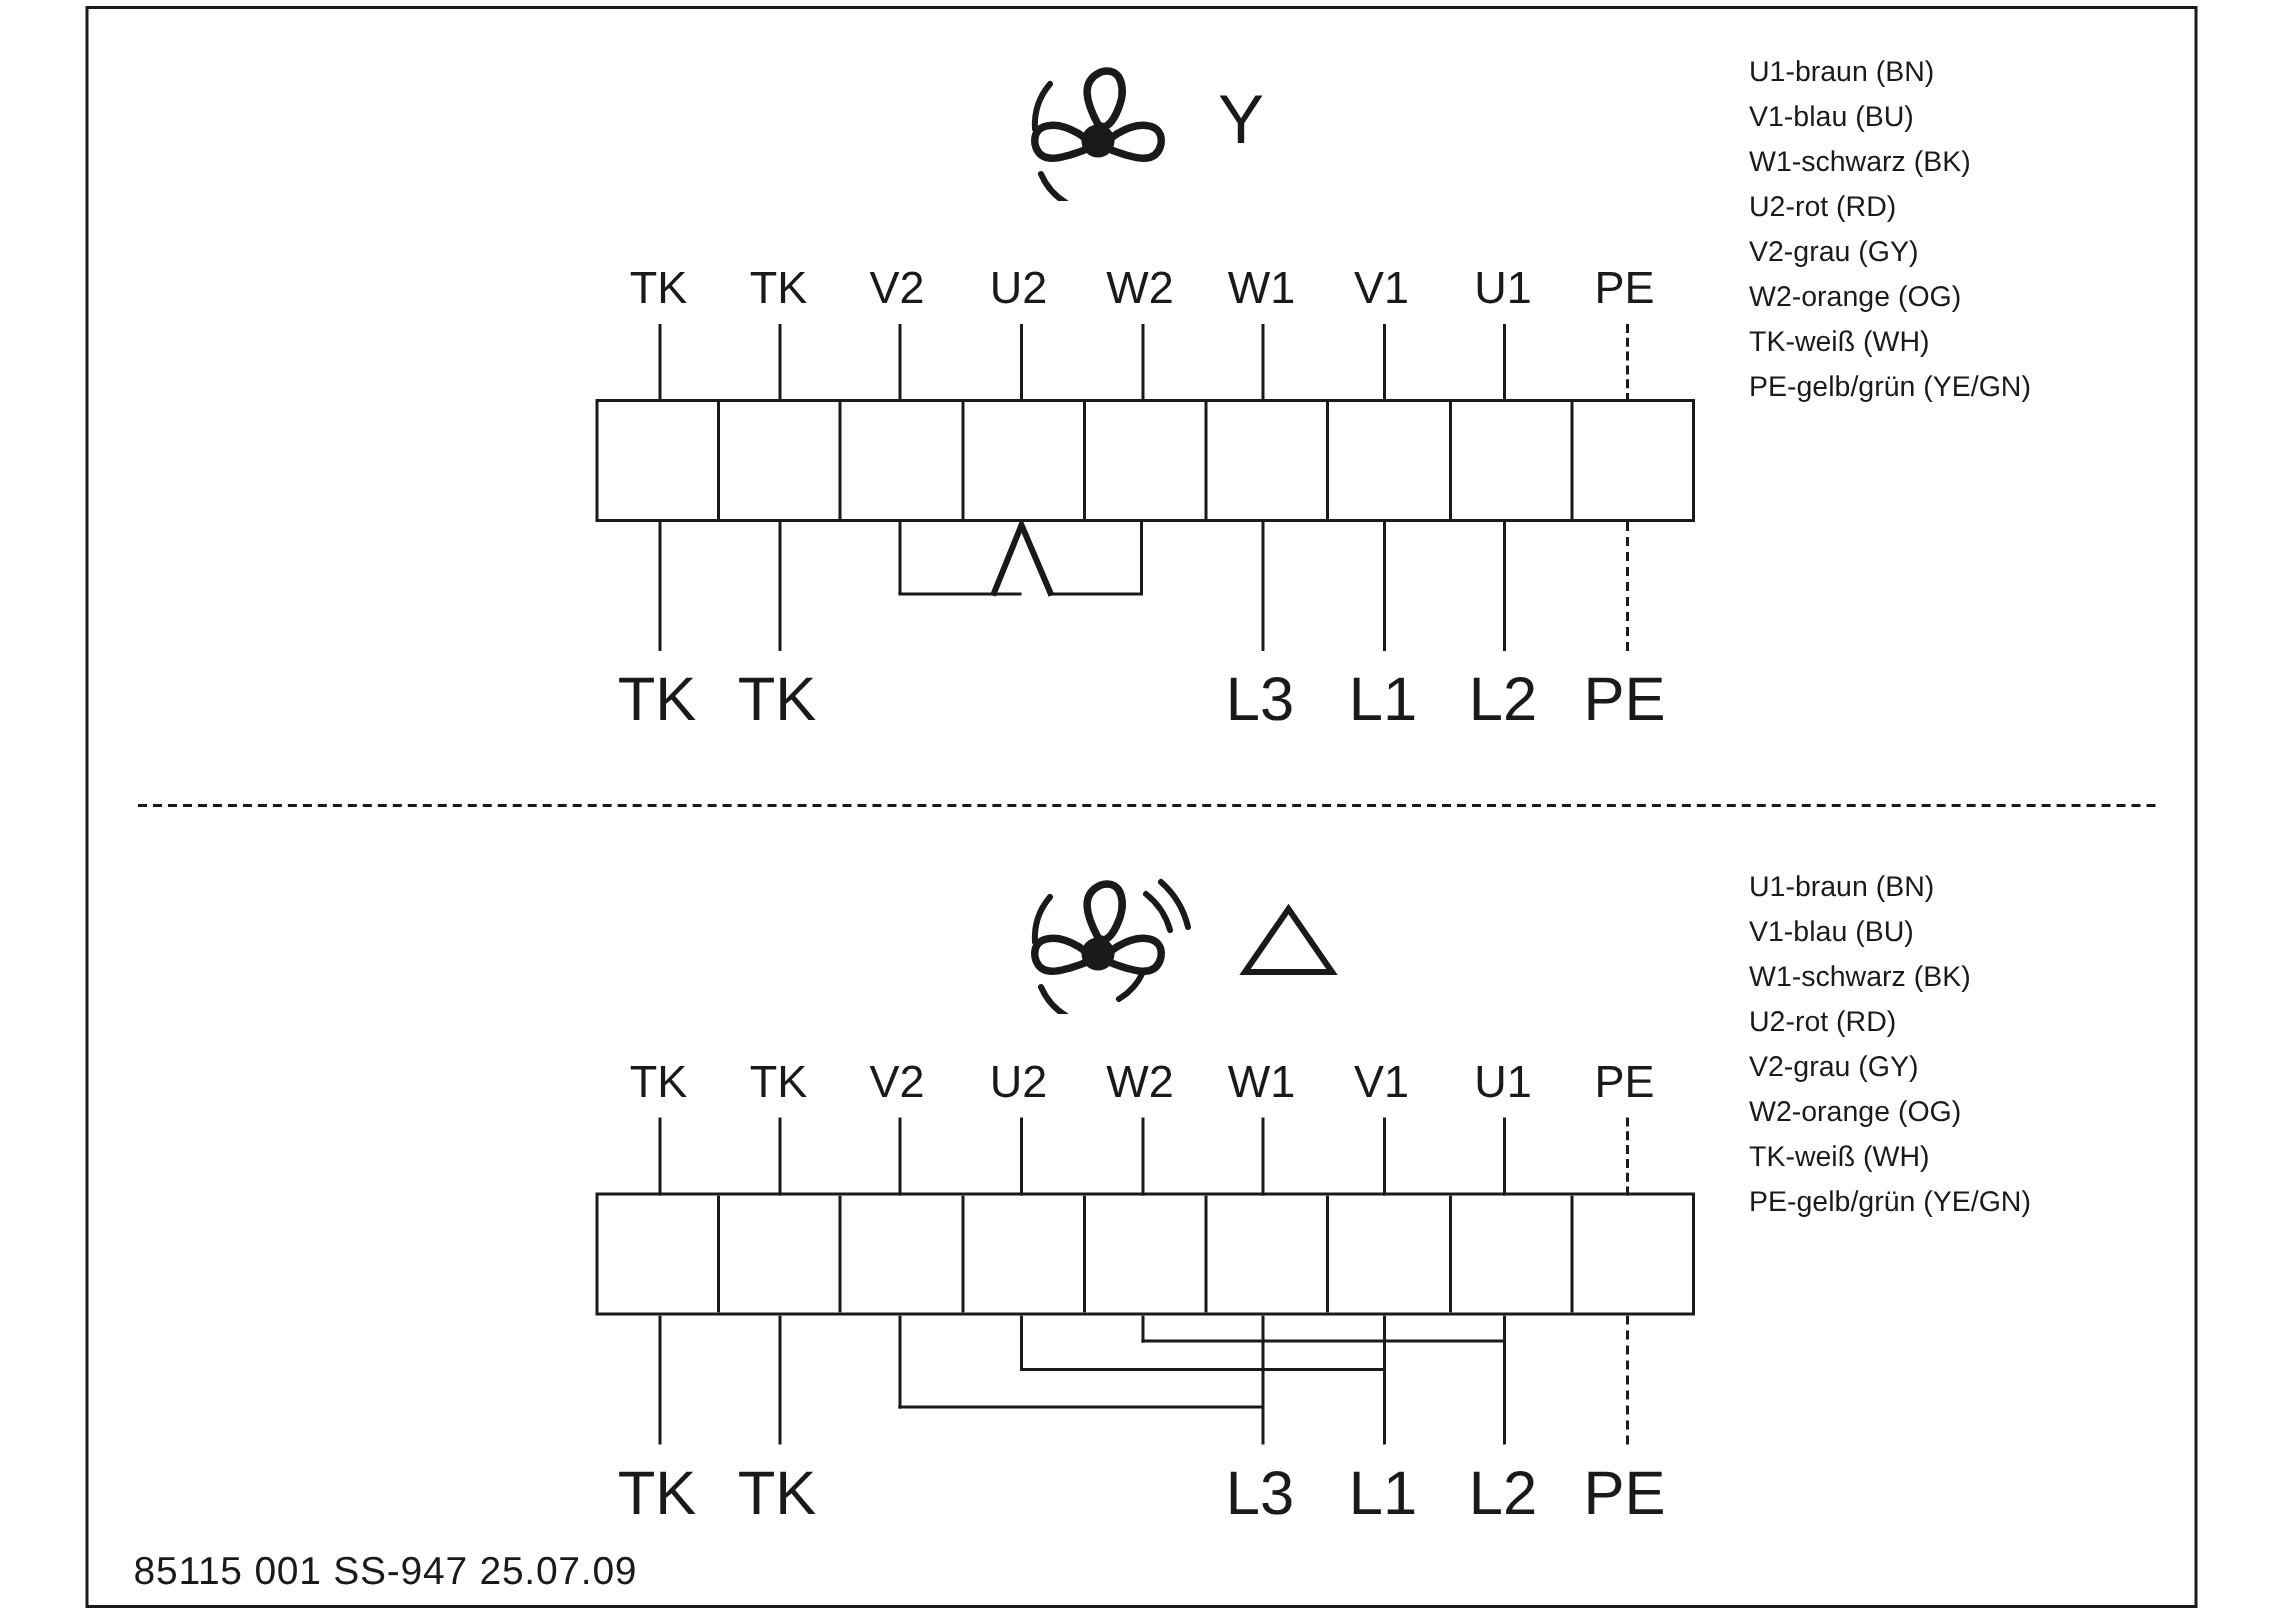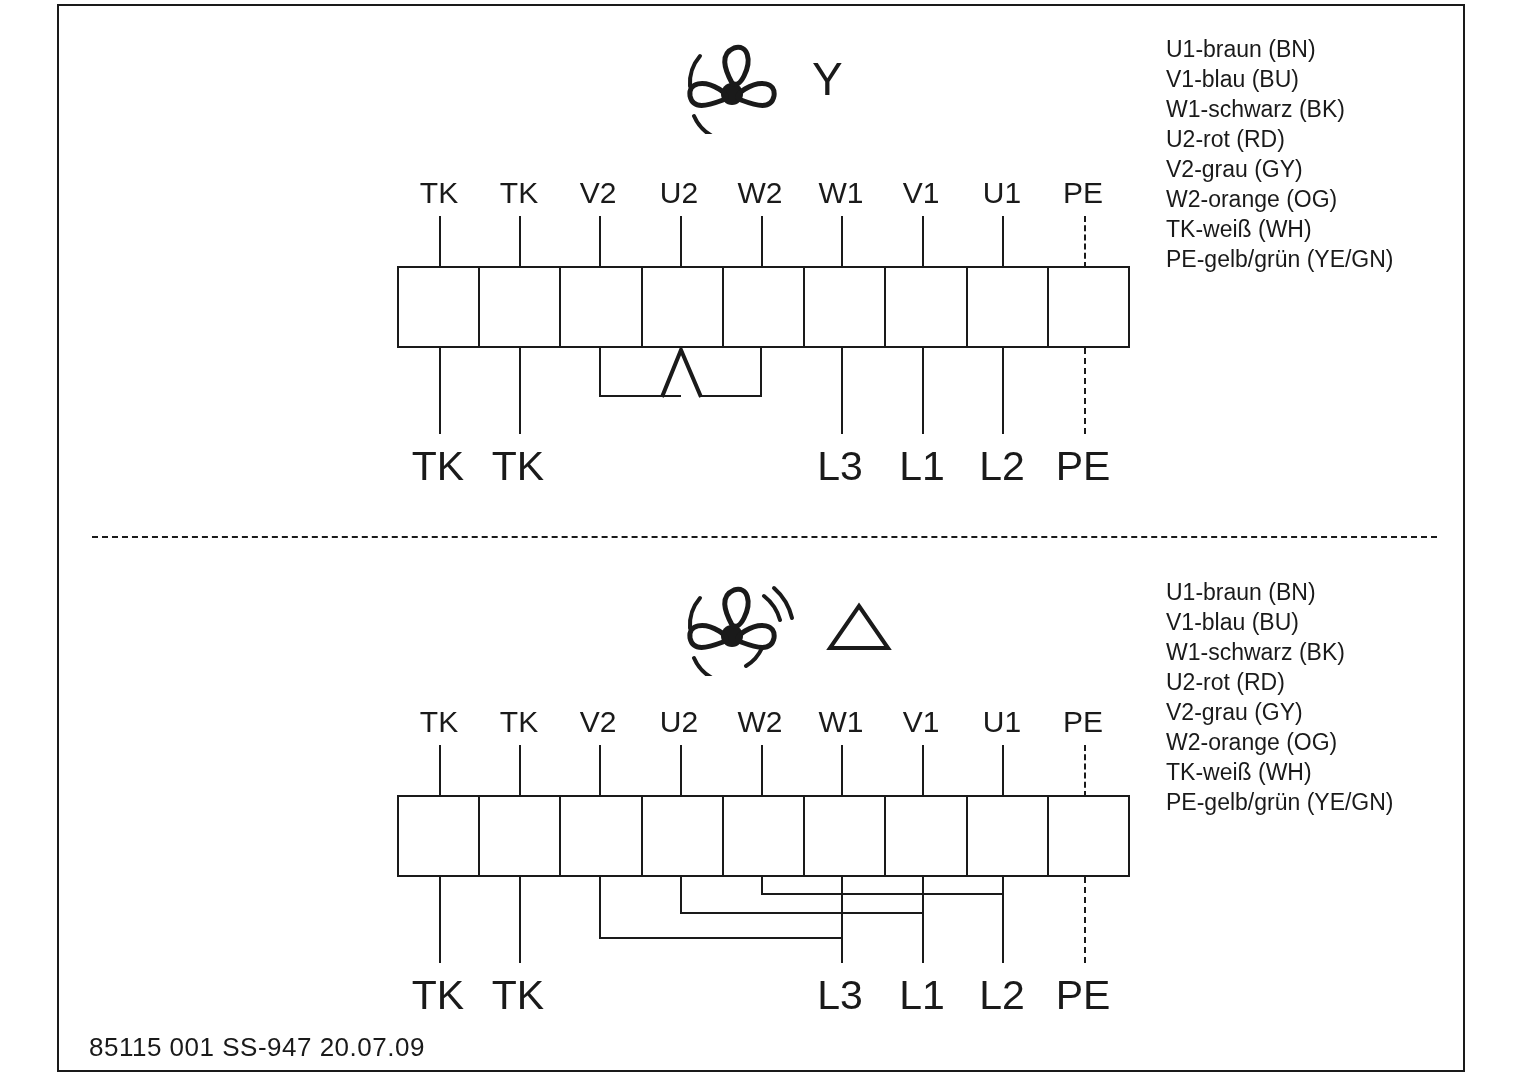--- a/index.html
+++ b/index.html
@@ -77,21 +77,21 @@
   }
   .lbl-bottom {
     position: absolute;
     font-size: 41px;
     text-align: center;
     width: 80px;
     color: #1a1a1a;
   }
   .legend {
     position: absolute;
-    font-size: 23px;
+    font-size: 19px;
     line-height: 30px;
     color: #1a1a1a;
     white-space: nowrap;
   }
   .footer {
     position: absolute;
     left: 89px;
     top: 1032px;
     font-size: 26px;
     letter-spacing: 0.5px;
@@ -271,15 +271,15 @@
 
   <div class="pe-line" style="left:1084px; top:877px; height:86px;"></div>
 
   <div class="lbl-bottom" style="left:398px; top:972px;">TK</div>
   <div class="lbl-bottom" style="left:478px; top:972px;">TK</div>
   <div class="lbl-bottom" style="left:800px; top:972px;">L3</div>
   <div class="lbl-bottom" style="left:882px; top:972px;">L1</div>
   <div class="lbl-bottom" style="left:962px; top:972px;">L2</div>
   <div class="lbl-bottom" style="left:1043px; top:972px;">PE</div>
 
-  <div class="footer">85115 001  SS-947   20.07.09</div>
+  <div class="footer">85115 001  SS-947   25.07.09</div>
 
 </div>
 
 </body></html>

